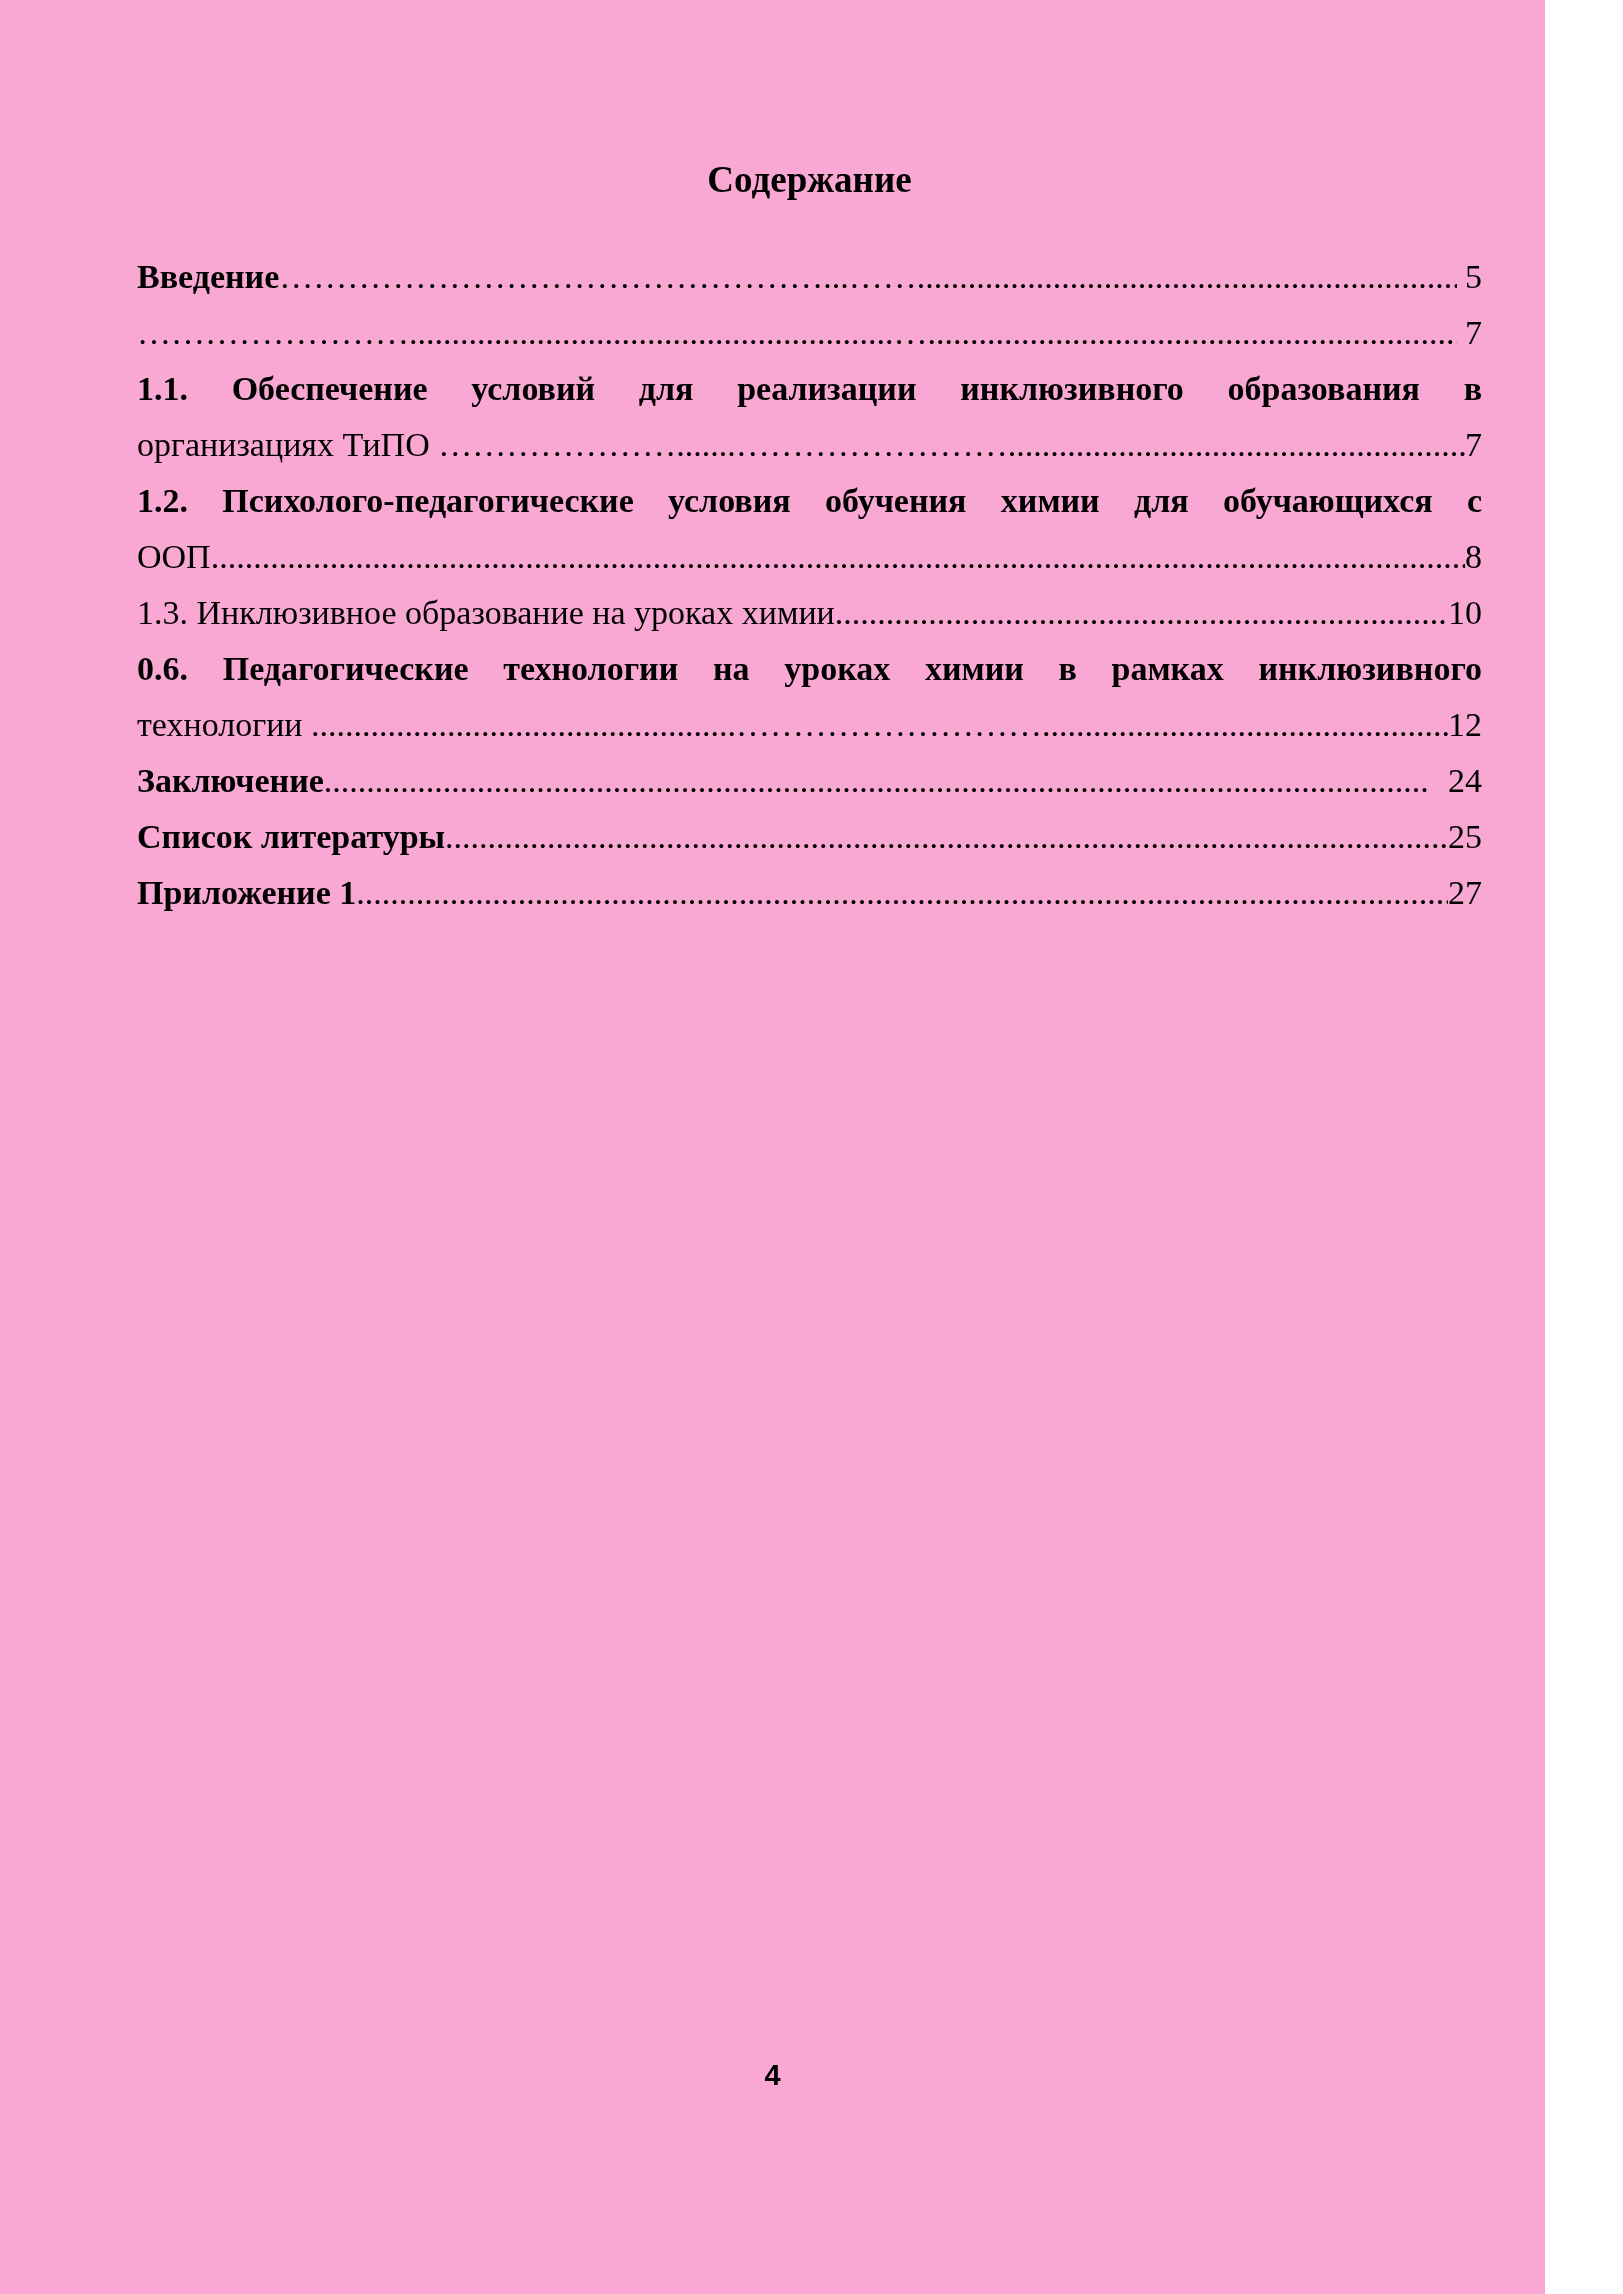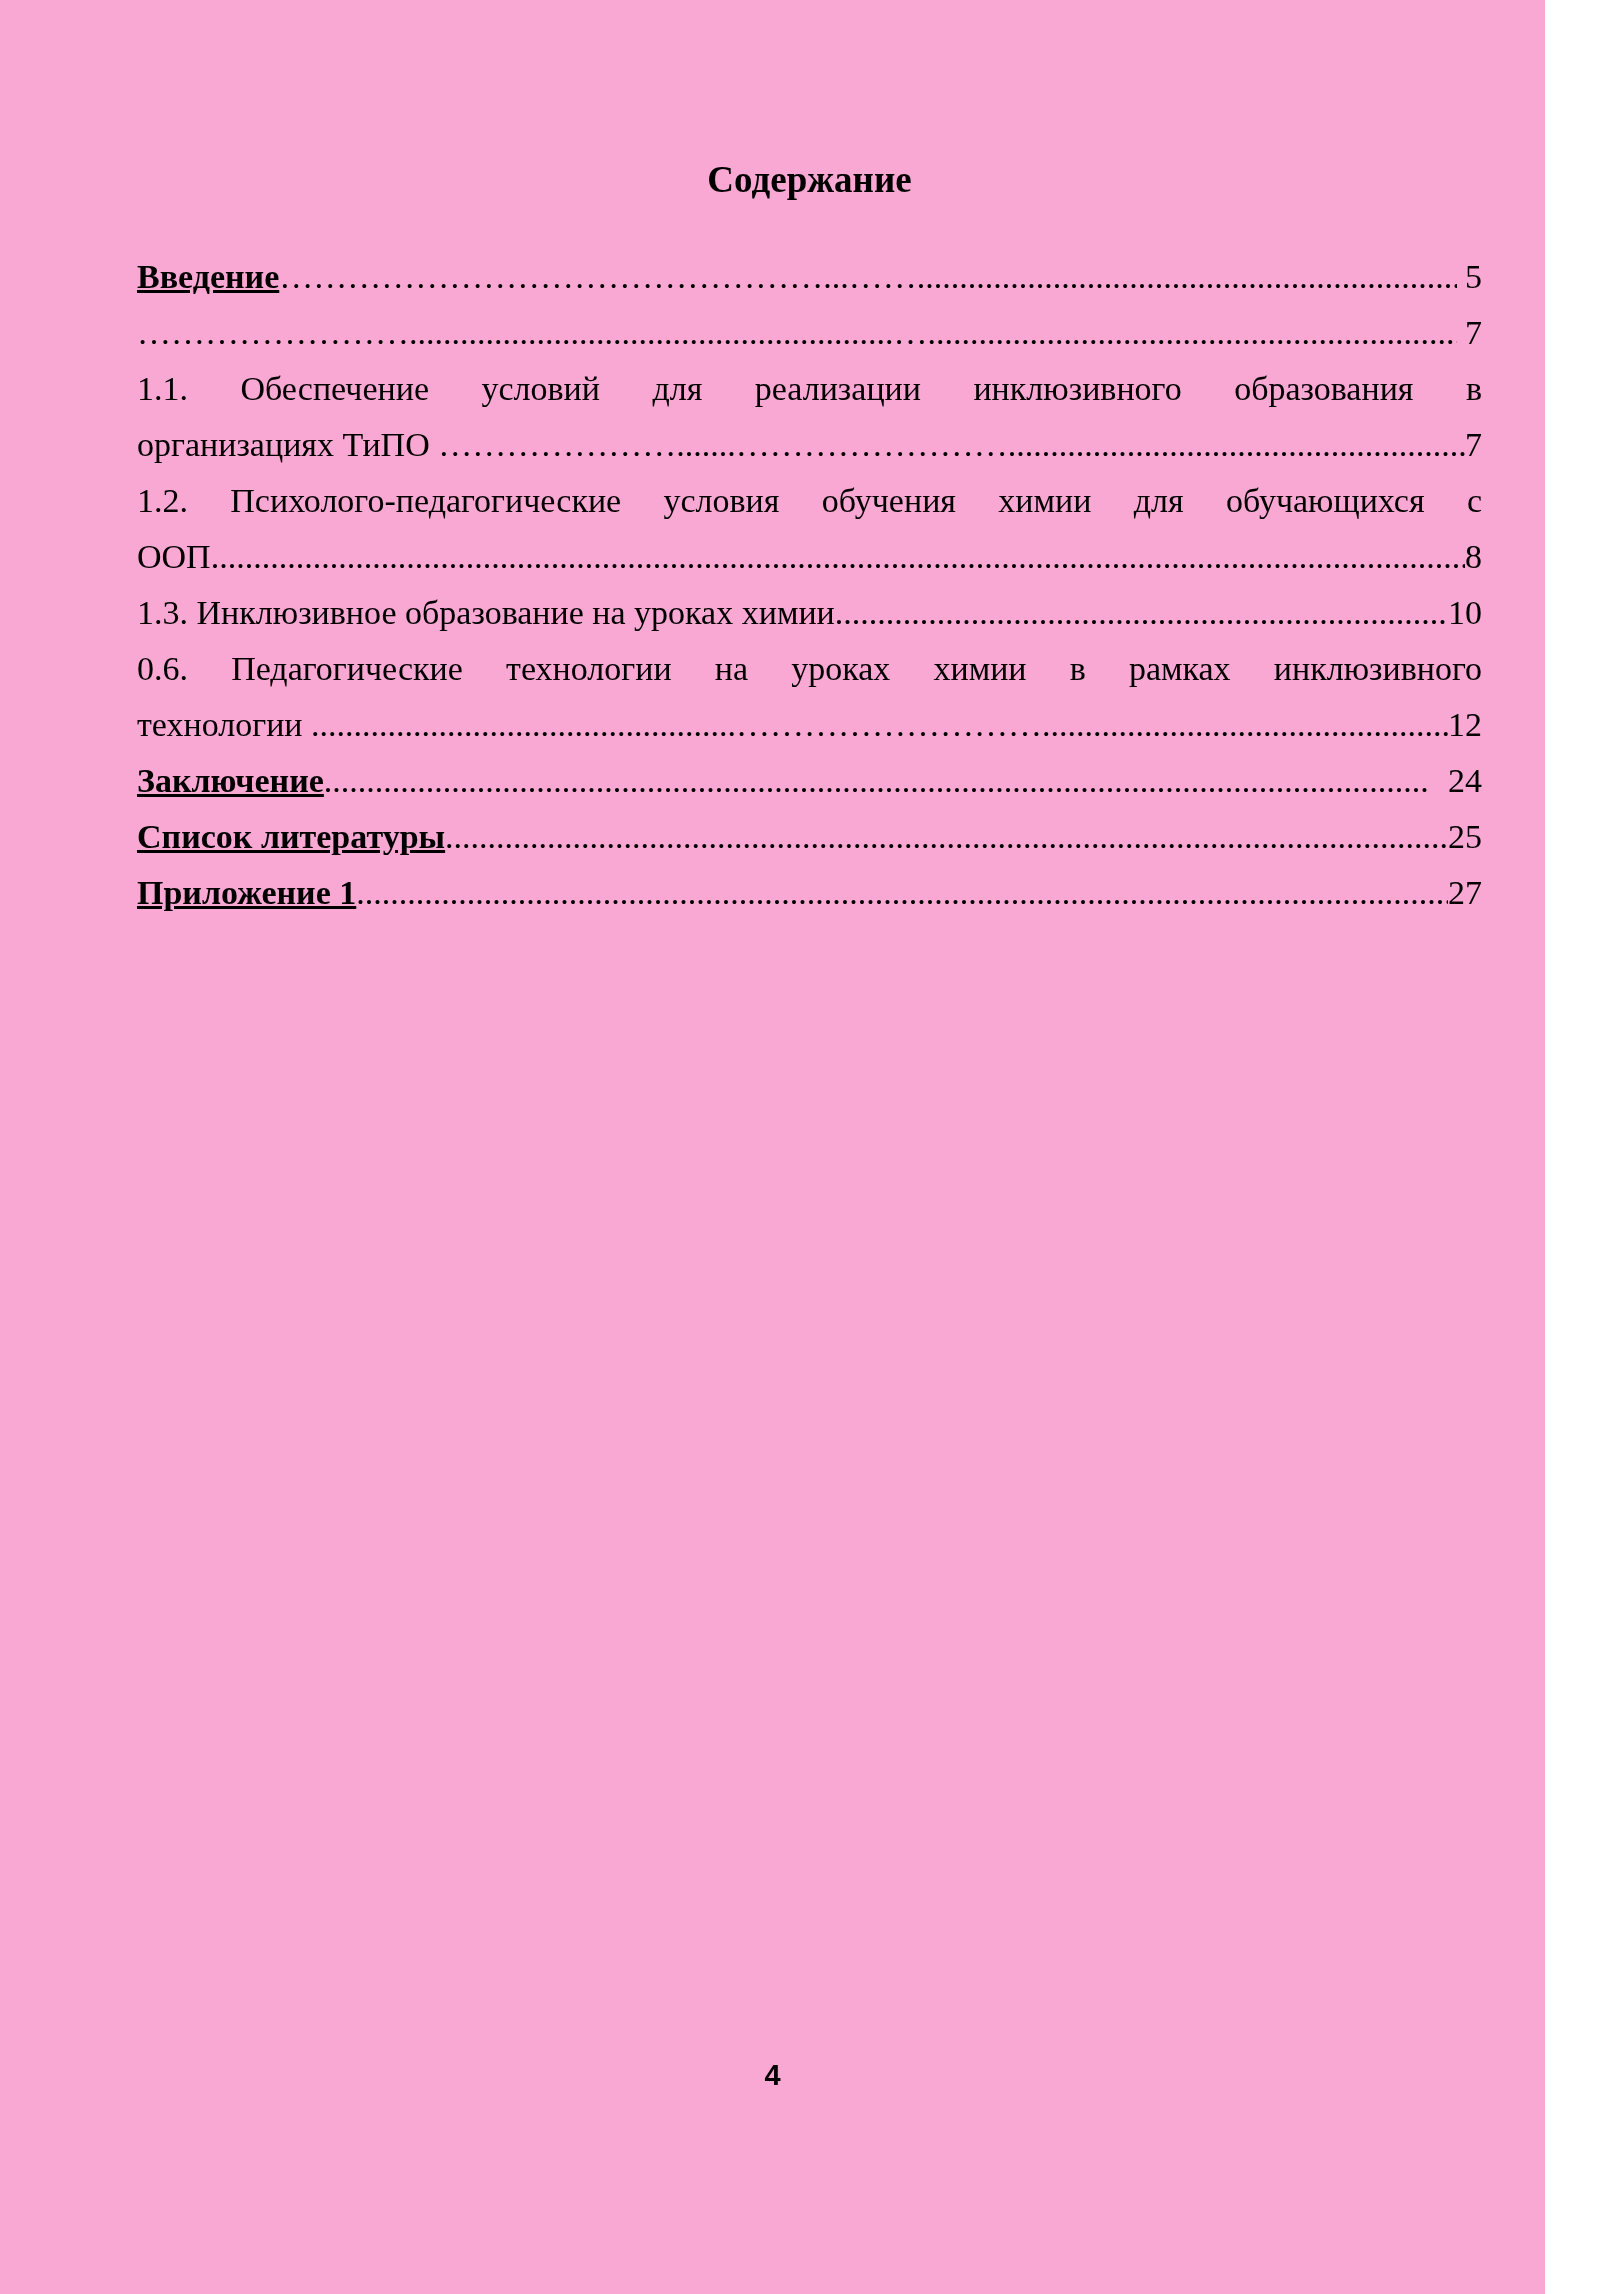--- a/index.html
+++ b/index.html
@@ -38,26 +38,27 @@
     line-height: 56px;
     overflow: hidden;
   }
   .toc-line.leader {
     display: flex;
     align-items: baseline;
   }
   .toc-line.justify-line {
     text-align: justify;
     text-align-last: justify;
+    font-weight: bold;
   }
   .seg {
     white-space: pre;
     flex: 0 0 auto;
   }
-  .seg.bold { font-weight: bold; text-decoration: underline; }
+  .seg.bold { font-weight: bold; }
   .dots {
     flex: 1 1 auto;
     overflow: hidden;
     white-space: pre;
     font-weight: normal;
   }
   .page-num {
     flex: 0 0 auto;
     white-space: pre;
     font-weight: normal;

